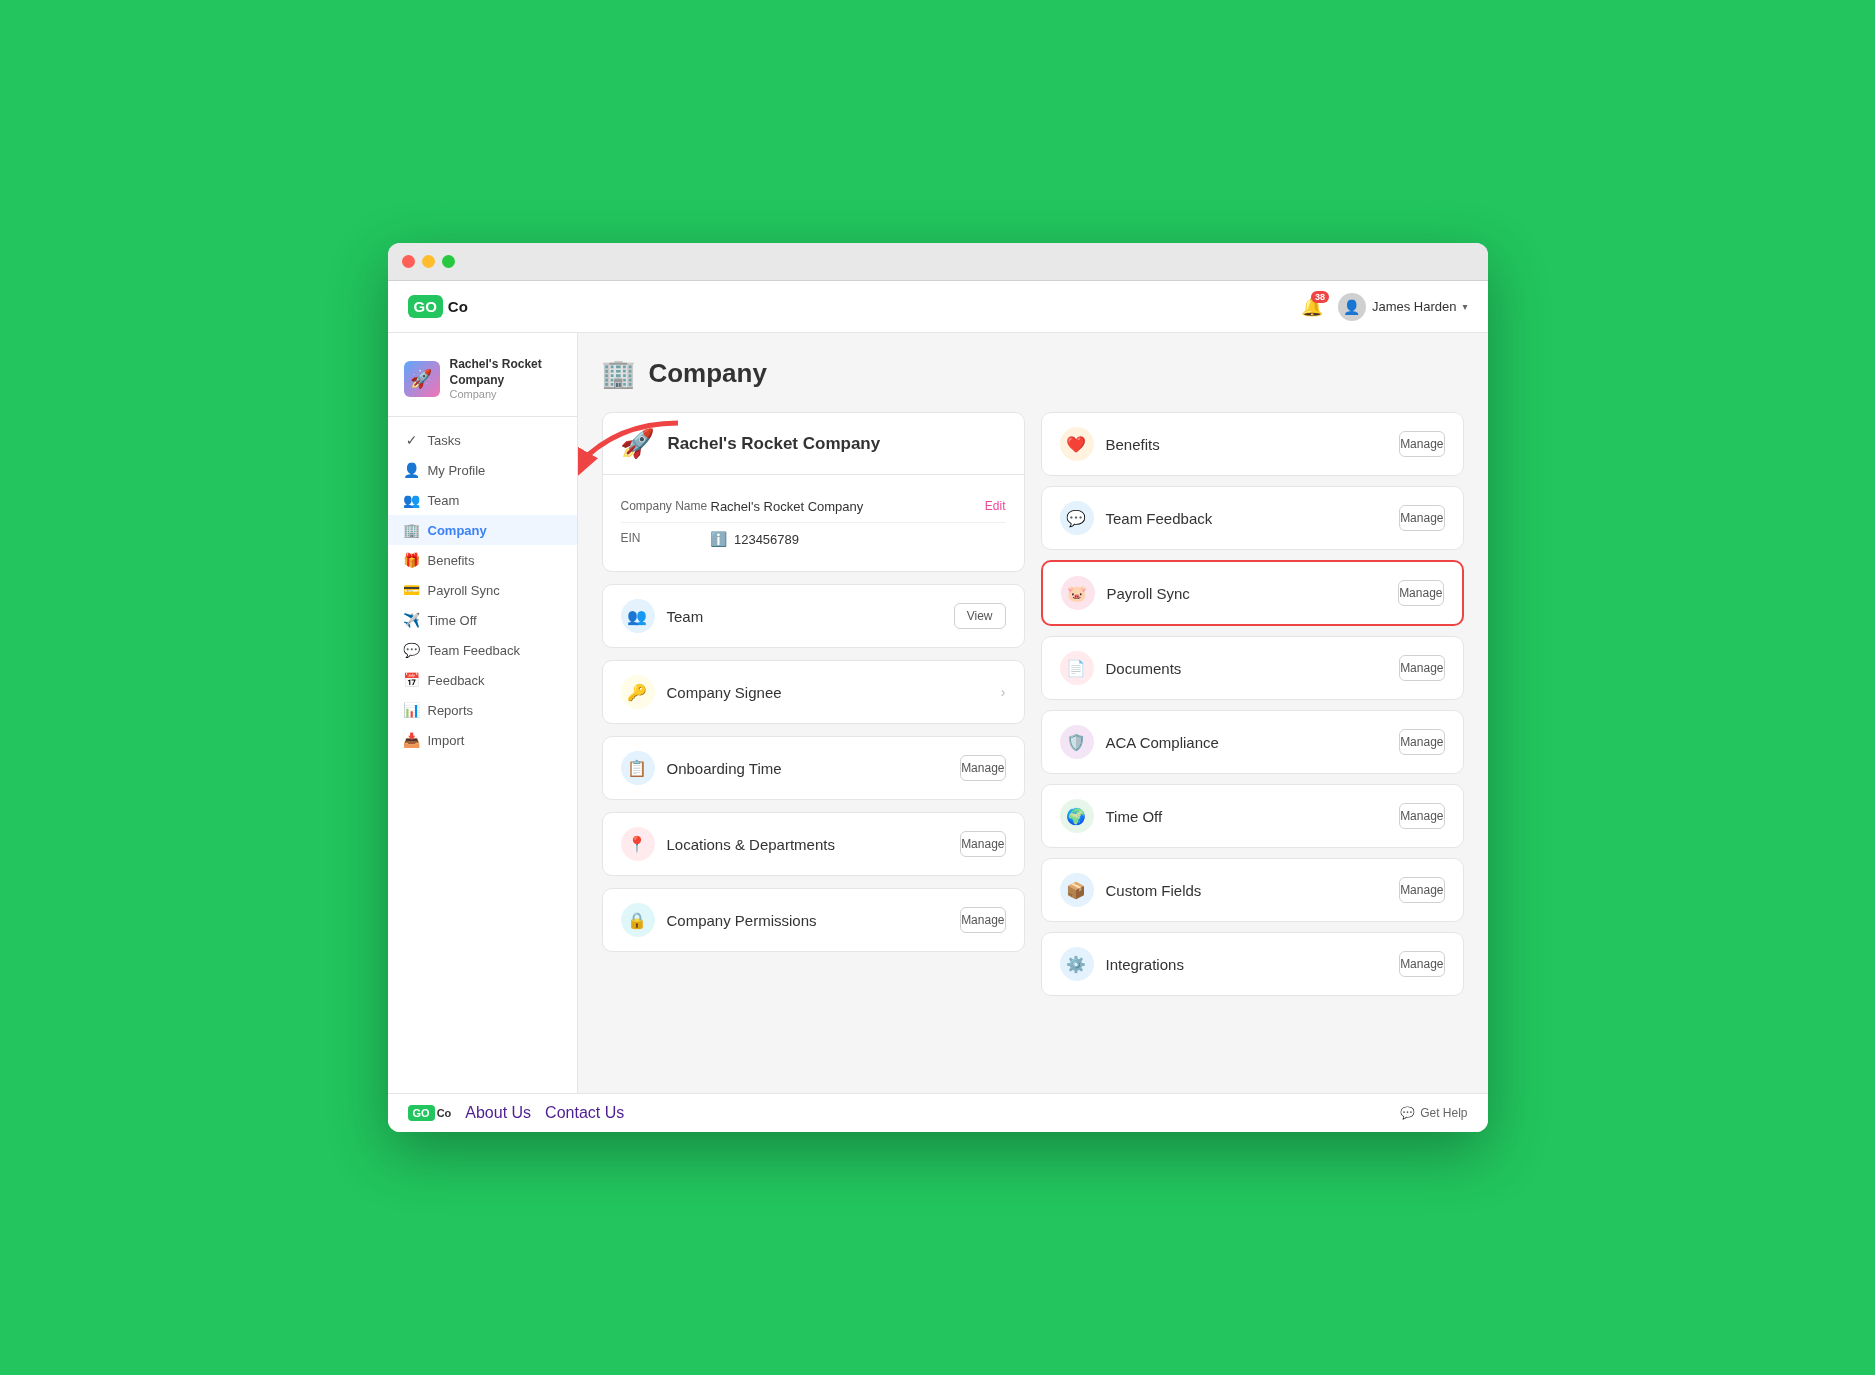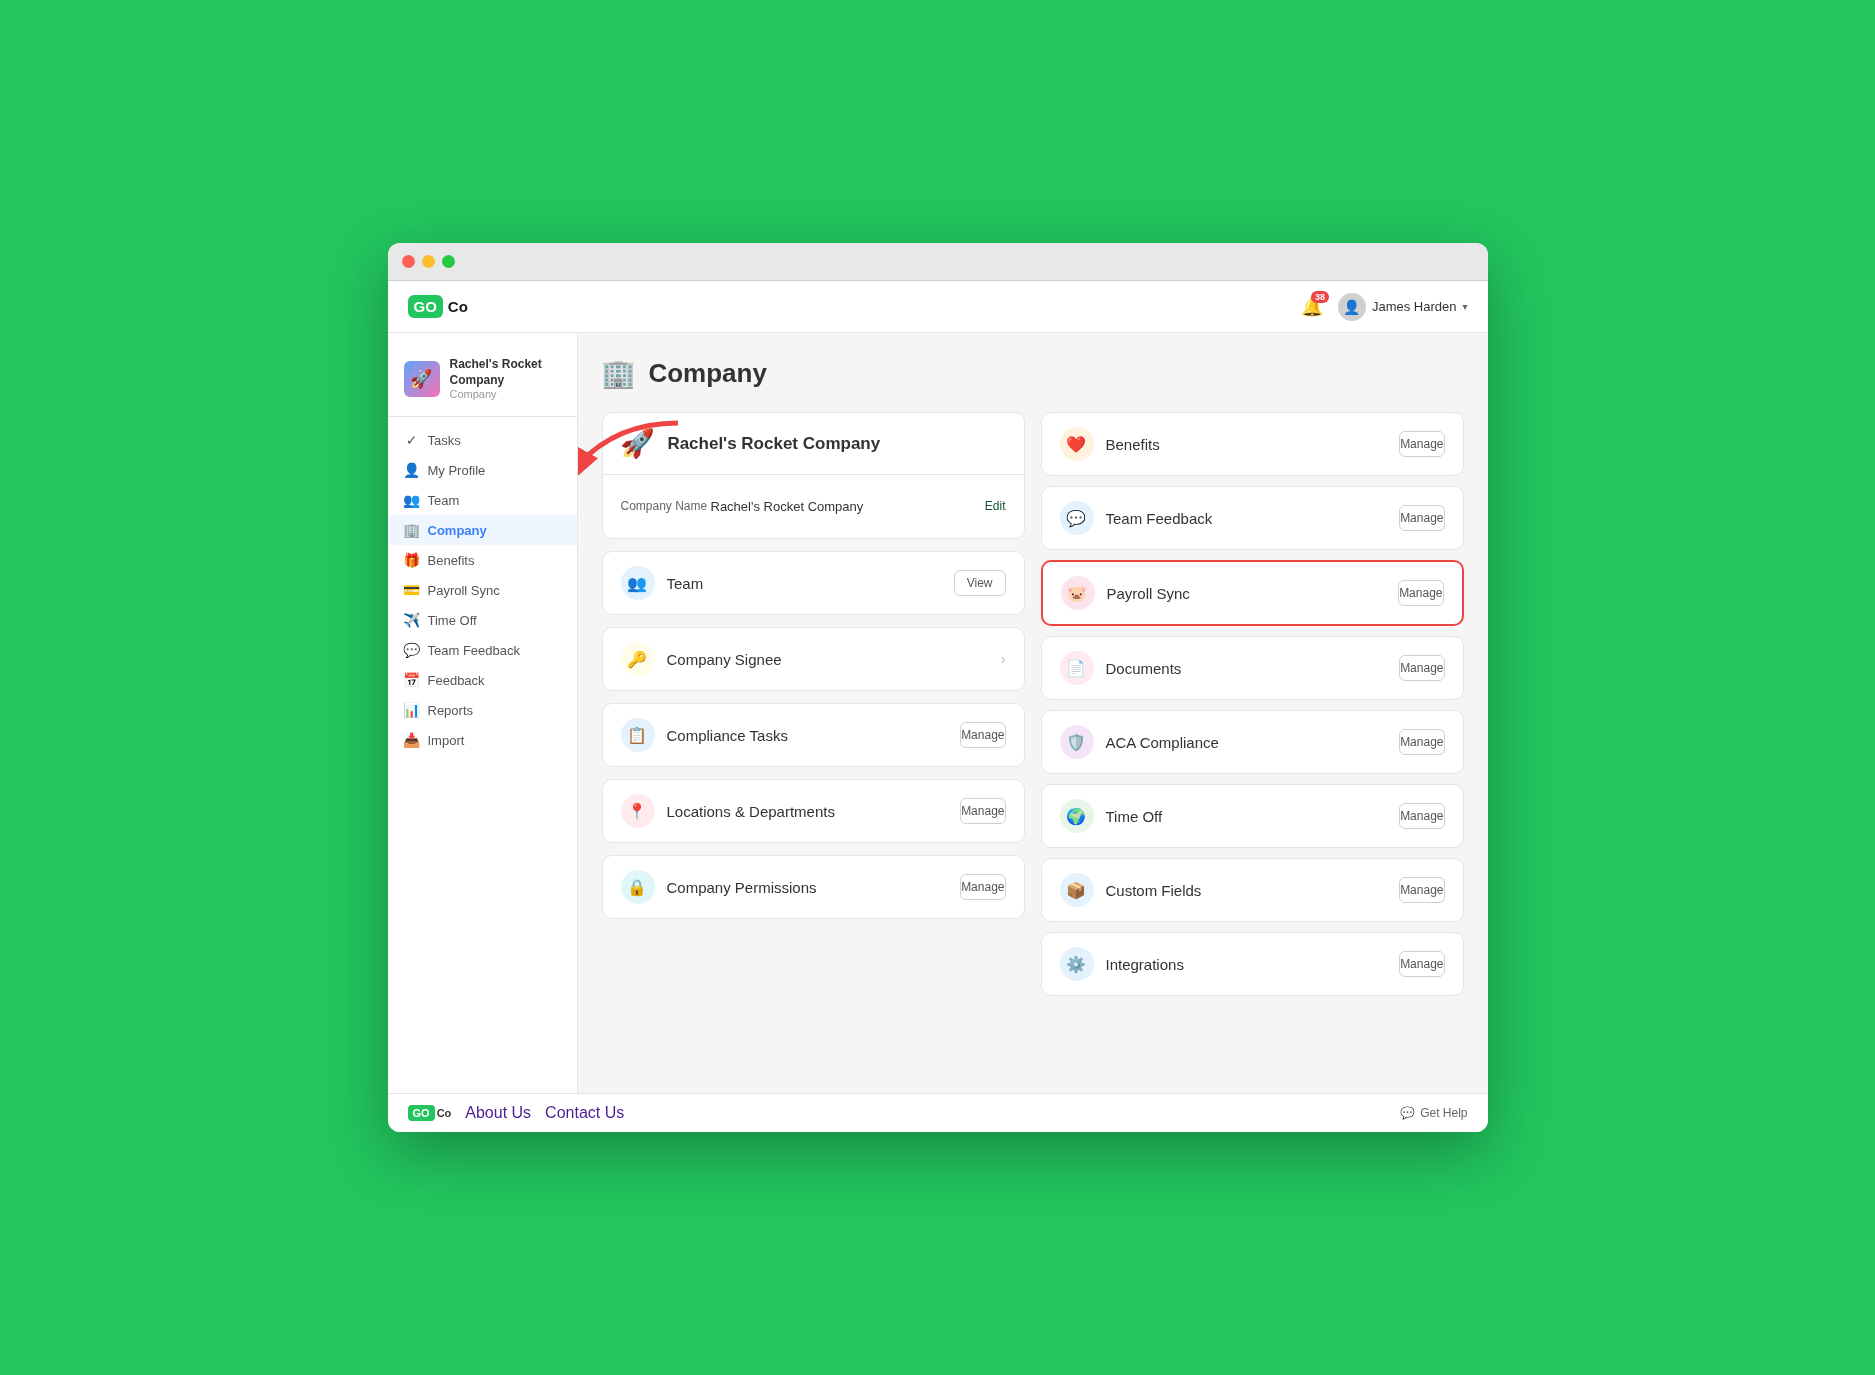--- a/index.html
+++ b/index.html
@@ -216,21 +216,21 @@
     }
     .info-row {
       display: flex;
       padding: 8px 0;
       font-size: 13px;
       border-bottom: 1px solid #f0f0f0;
     }
     .info-row:last-child { border-bottom: none; }
     .info-label { width: 90px; color: #666; flex-shrink: 0; font-size: 12px; }
     .info-value { color: #333; flex: 1; }
-    .info-edit { color: #14532d; font-size: 12px; cursor: pointer; margin-left: 28px; }
+    .info-edit { color: #ec4899; font-size: 12px; cursor: pointer; margin-left: 28px; }
     .ein-row { display: flex; align-items: center; gap: 6px; }
     .ein-icon { color: #3b82f6; font-size: 14px; }
 
     
     .section-card {
       background: white;
       border-radius: 10px;
       border: 1px solid #e5e5e5;
       padding: 14px 18px;
       display: flex;
@@ -462,20 +462,27 @@
             <div class="company-card-header">
               <span class="company-card-icon">🚀</span>
               <span class="company-card-name">Rachel's Rocket Company</span>
             </div>
             <div class="company-card-body">
               <div class="info-row">
                 <span class="info-label">Company Name</span>
                 <span class="info-value">Rachel's Rocket Company</span>
                 <span class="info-edit">Edit</span>
               </div>
+              <div class="info-row">
+                <span class="info-label">EIN</span>
+                <span class="info-value ein-row">
+                  <span class="ein-icon">ℹ️</span>
+                  <span>123456789</span>
+                </span>
+              </div>
             </div>
           </div>
 
           <div class="section-card">
             <div class="section-card-left">
               <div class="icon-circle ic-blue">👥</div>
               <span class="section-card-name">Team</span>
             </div>
             <button class="btn-view">View</button>
           </div>
@@ -484,21 +491,21 @@
             <div class="section-card-left">
               <div class="icon-circle ic-yellow">🔑</div>
               <span class="section-card-name">Company Signee</span>
             </div>
             <span class="chevron-right">›</span>
           </div>
 
           <div class="section-card">
             <div class="section-card-left">
               <div class="icon-circle ic-blue">📋</div>
-              <span class="section-card-name">Compliance Tasks</span>
+              <span class="section-card-name">Onboarding Time</span>
             </div>
             <button class="btn-manage">Manage</button>
           </div>
 
           <div class="section-card">
             <div class="section-card-left">
               <div class="icon-circle ic-red">📍</div>
               <span class="section-card-name">Locations &amp; Departments</span>
             </div>
             <button class="btn-manage">Manage</button>

